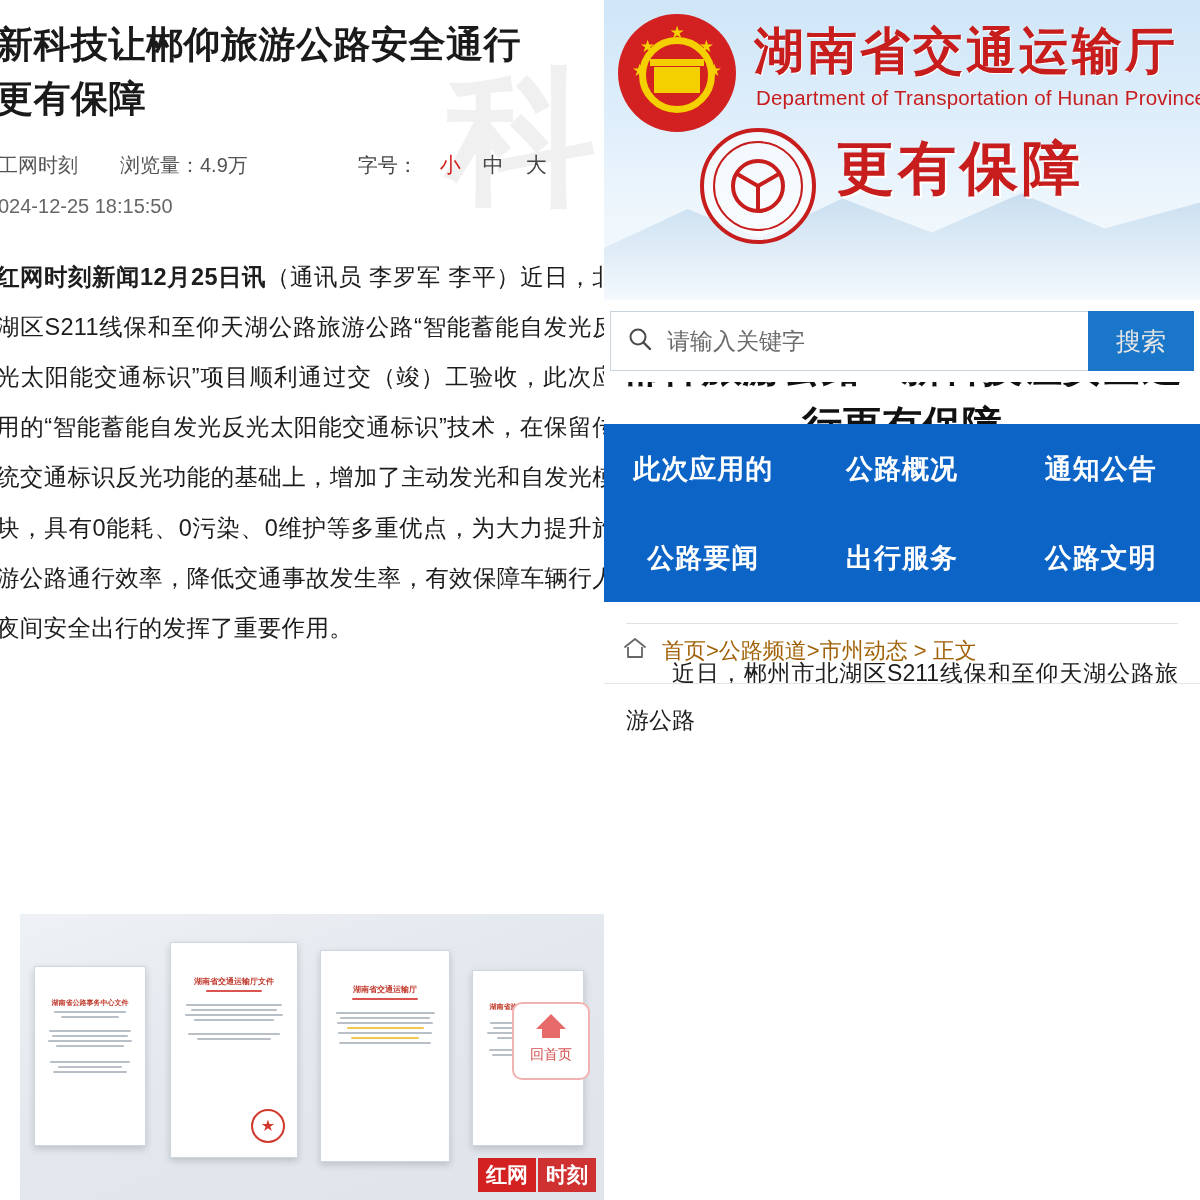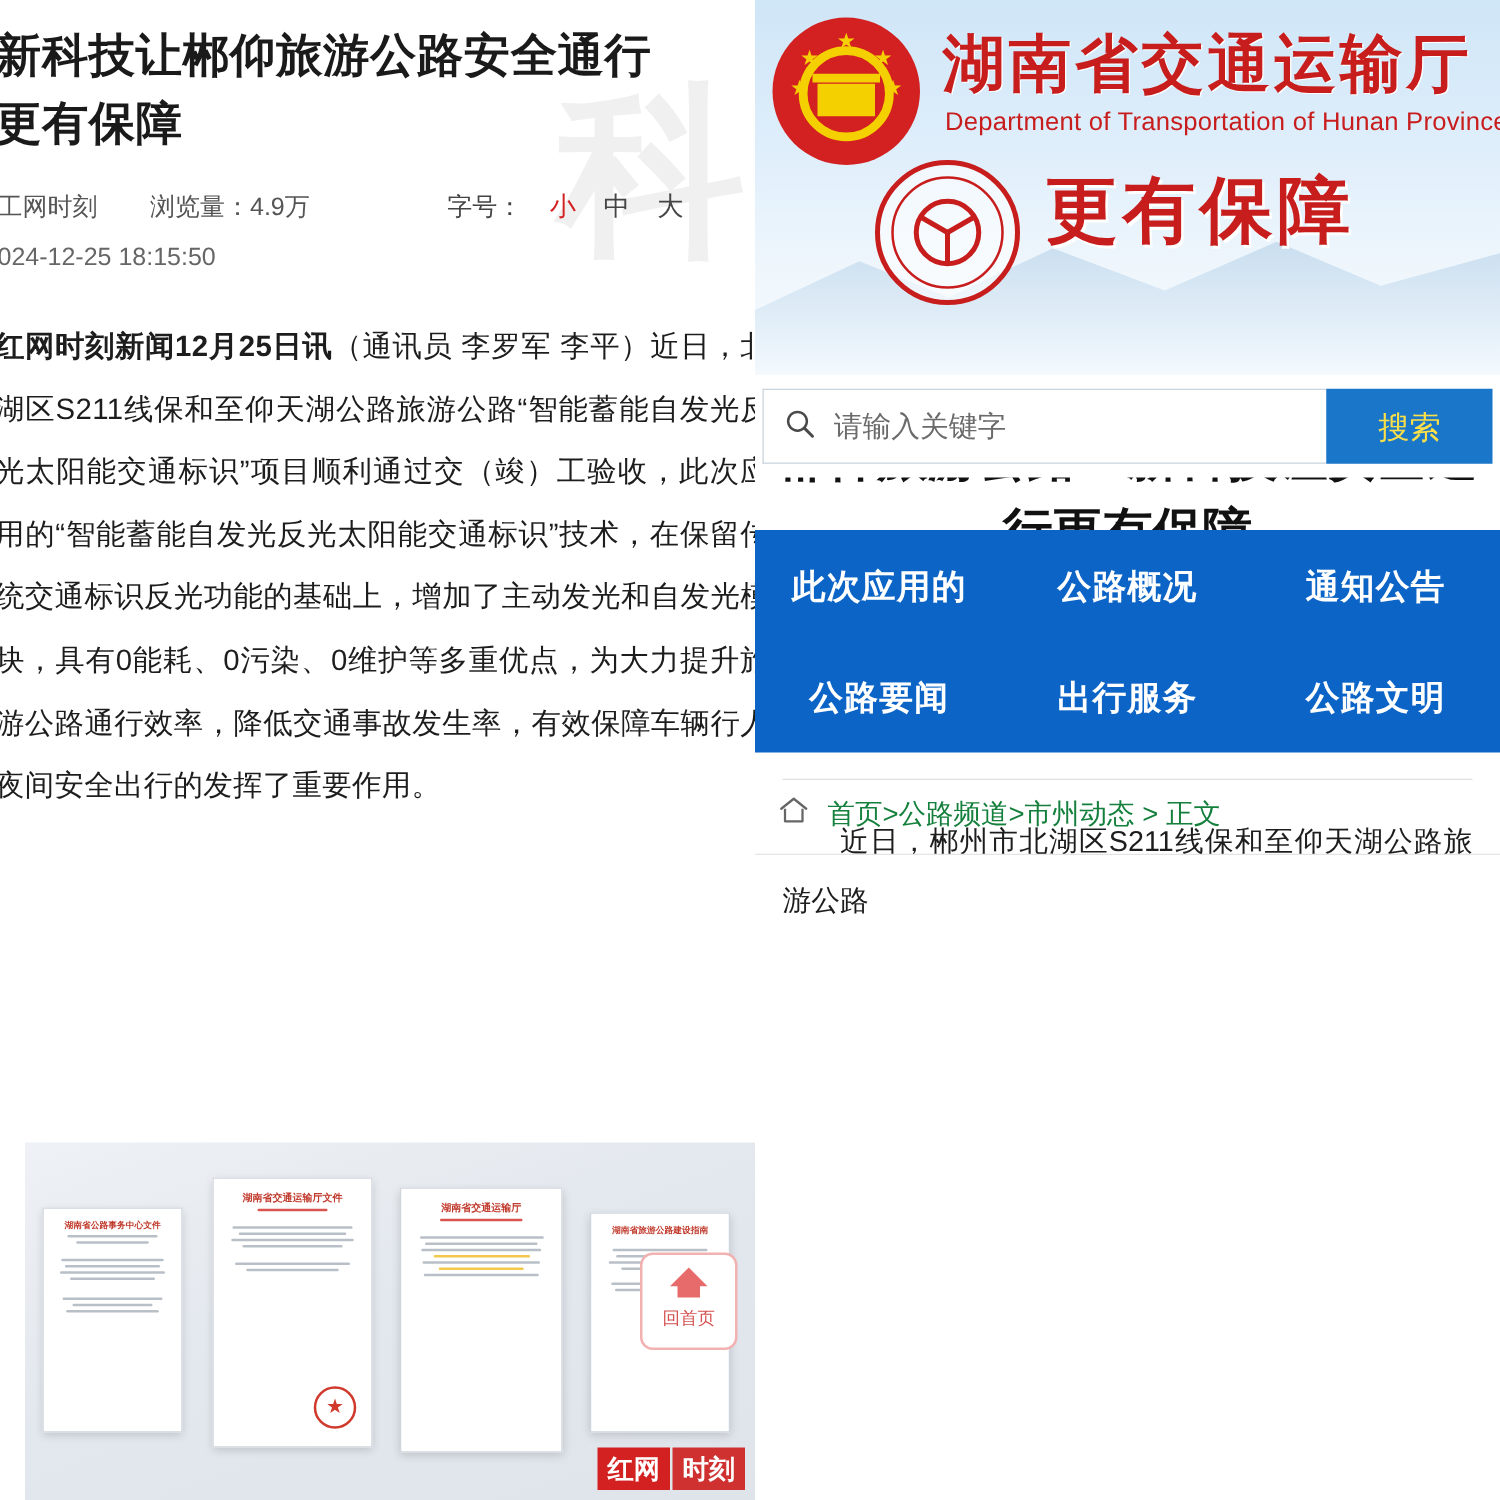--- a/index.html
+++ b/index.html
@@ -91,20 +91,21 @@
     background: #fff;
     border: 1px solid #cfd6de;
     box-shadow: 0 3px 7px rgba(0,0,0,0.16);
   }
   .doc .dt {
     color: #c0392b;
     text-align: center;
     font-weight: bold;
     white-space: nowrap;
     overflow: hidden;
+    margin-top: 23px;
   }
   .doc .ln {
     background: #b9bfc7;
     height: 2px;
     margin: 3px auto;
     border-radius: 1px;
   }
   .doc .hl { background: #f2c94c; }
   .seal {
     position: absolute;
@@ -304,23 +305,23 @@
     border: none;
     outline: none;
     font-size: 23px;
     color: #222;
     margin-left: 14px;
     width: 100%;
     font-family: "Liberation Sans", sans-serif;
   }
   .search-field input::placeholder { color: #6b6b6b; }
   .search-btn {
-    width: 133px; height: 60px;
+    width: 106px; height: 60px;
     background: #1a76c8;
-    color: #fde047;
+    color: #e5e5e5;
     font-size: 25px;
     border: none;
     cursor: pointer;
     font-family: "Liberation Sans", sans-serif;
   }
   .navbar {
     position: absolute;
     left: 0; top: 424px;
     width: 596px; height: 178px;
     background: #0b64c6;
@@ -340,21 +341,21 @@
   }
   .crumb {
     position: absolute;
     left: 0; top: 618px;
     width: 596px; height: 66px;
     display: flex;
     align-items: center;
     padding-left: 18px;
     border-bottom: 1px solid #e4e4e4;
     font-size: 22px;
-    color: #15803d;
+    color: #a16207;
   }
   .crumb .home-ico { margin-right: 14px; }
   .news-title {
     padding: 38px 14px 0 14px;
     font-size: 40px;
     font-weight: bold;
     color: #111;
     text-align: center;
     line-height: 1.45;
     white-space: nowrap;

